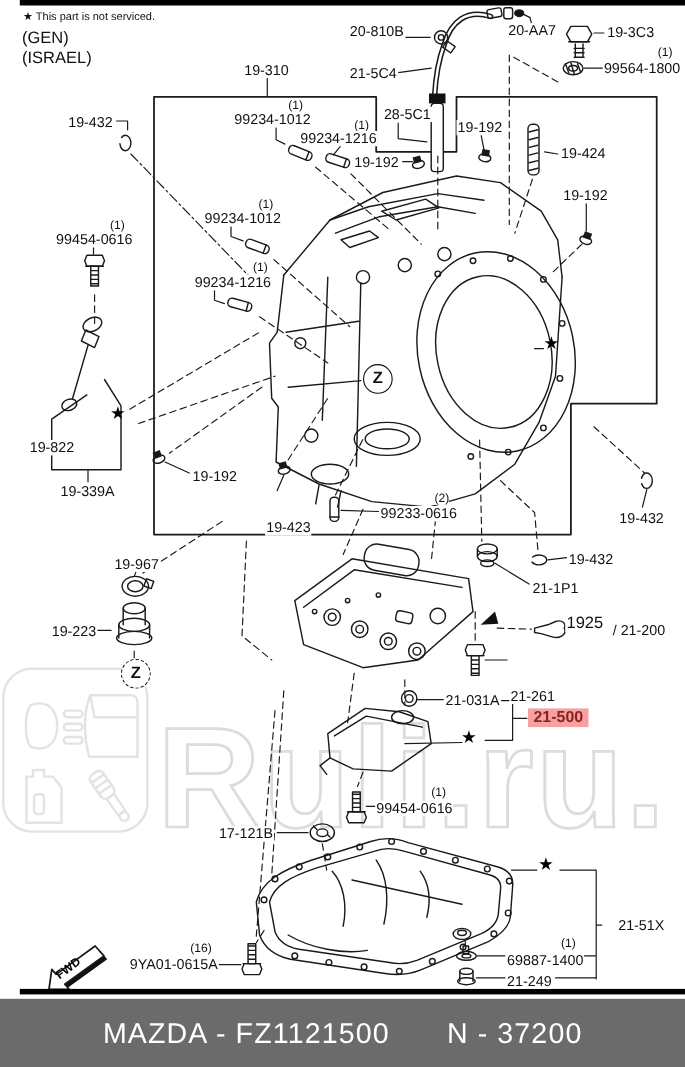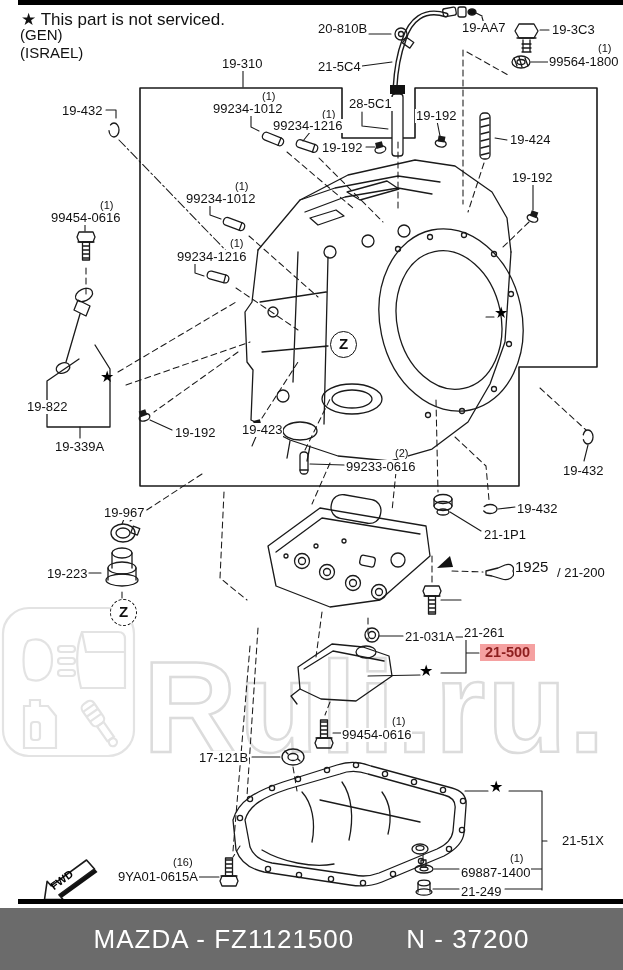--- a/index.html
+++ b/index.html
@@ -3,21 +3,21 @@
 <meta charset="utf-8">
 <style>
   html,body{margin:0;padding:0;background:#fff;}
   #stage{position:relative;width:623px;height:970px;background:#fff;overflow:hidden;
          font-family:"Liberation Sans","DejaVu Sans",sans-serif;color:#111;}
   #art{position:absolute;left:0;top:0;z-index:1;}
   .lbl{position:absolute;z-index:5;font-size:13px;line-height:1.05;white-space:nowrap;
        background:#fff;padding:0 1px;color:#111;}
   .qty{position:absolute;z-index:5;font-size:11px;line-height:1;white-space:nowrap;background:#fff;color:#111;}
   .big{font-size:15px;font-weight:normal;}
-  .note{font-size:17px;}
+  .note{font-size:10px;}
   .region{font-size:15px;}
   .hl{background:#f5a1a1;color:#8d1f1f;font-weight:600;font-size:14.5px;padding:1px 5px;}
   .star{position:absolute;z-index:5;font-size:16px;line-height:1;color:#000;background:transparent;padding:0;}
   .zmark{position:absolute;z-index:5;width:25px;height:25px;border:1.7px solid #111;border-radius:50%;
          text-align:center;line-height:24px;font-size:15px;font-weight:bold;background:#fff;}
   .zdash{border-style:dashed;}
   .topbar{position:absolute;left:18px;top:0;width:605px;height:5px;background:#000;z-index:4;}
   .midbar{position:absolute;left:18px;top:899px;width:605px;height:5px;background:#000;z-index:4;}
   .footer{position:absolute;left:0;top:908px;width:623px;height:62px;background:#6b6b6b;z-index:6;
           display:flex;align-items:center;justify-content:center;gap:52px;}
@@ -296,21 +296,21 @@
   <div class="lbl note" style="left:20px;top:11px">
     <span>★</span>
     <span>This part is not serviced.</span>
   </div>
   <div class="lbl region" style="left:19px;top:27px">(GEN)</div>
   <div class="lbl region" style="left:19px;top:45px">(ISRAEL)</div>
 
   <div class="lbl" style="left:221px;top:57px">19-310</div>
   <div class="lbl" style="left:317px;top:22px">20-810B</div>
   <div class="lbl" style="left:317px;top:60px">21-5C4</div>
-  <div class="lbl" style="left:461px;top:21px">19-AA7</div>
+  <div class="lbl" style="left:461px;top:21px">20-AA7</div>
   <div class="lbl" style="left:551px;top:23px">19-3C3</div>
   <div class="qty" style="left:598px;top:43px">(1)</div>
   <div class="lbl" style="left:548px;top:55px">99564-1800</div>
   <div class="lbl" style="left:348px;top:97px">28-5C1</div>
   <div class="lbl" style="left:61px;top:104px">19-432</div>
   <div class="qty" style="left:262px;top:91px">(1)</div>
   <div class="lbl" style="left:212px;top:102px">99234-1012</div>
   <div class="qty" style="left:322px;top:109px">(1)</div>
   <div class="lbl" style="left:272px;top:119px">99234-1216</div>
   <div class="lbl" style="left:321px;top:141px">19-192</div>
@@ -319,21 +319,21 @@
   <div class="lbl" style="left:511px;top:171px">19-192</div>
   <div class="qty" style="left:235px;top:181px">(1)</div>
   <div class="lbl" style="left:185px;top:192px">99234-1012</div>
   <div class="qty" style="left:100px;top:200px">(1)</div>
   <div class="lbl" style="left:50px;top:211px">99454-0616</div>
   <div class="qty" style="left:230px;top:238px">(1)</div>
   <div class="lbl" style="left:176px;top:250px">99234-1216</div>
   <div class="lbl" style="left:26px;top:400px">19-822</div>
   <div class="lbl" style="left:54px;top:440px">19-339A</div>
   <div class="lbl" style="left:174px;top:426px">19-192</div>
-  <div class="lbl" style="left:241px;top:423px">19-423</div>
+  <div class="lbl" style="left:241px;top:473px">19-423</div>
   <div class="qty" style="left:395px;top:448px">(2)</div>
   <div class="lbl" style="left:345px;top:460px">99233-0616</div>
   <div class="lbl" style="left:562px;top:464px">19-432</div>
   <div class="lbl" style="left:516px;top:502px">19-432</div>
   <div class="lbl" style="left:483px;top:528px">21-1P1</div>
   <div class="lbl" style="left:103px;top:506px">19-967</div>
   <div class="lbl" style="left:46px;top:567px">19-223</div>
   <div class="lbl big" style="left:514px;top:559px">1925</div>
   <div class="lbl" style="left:556px;top:566px">/ 21-200</div>
   <div class="lbl" style="left:463px;top:626px">21-261</div>

